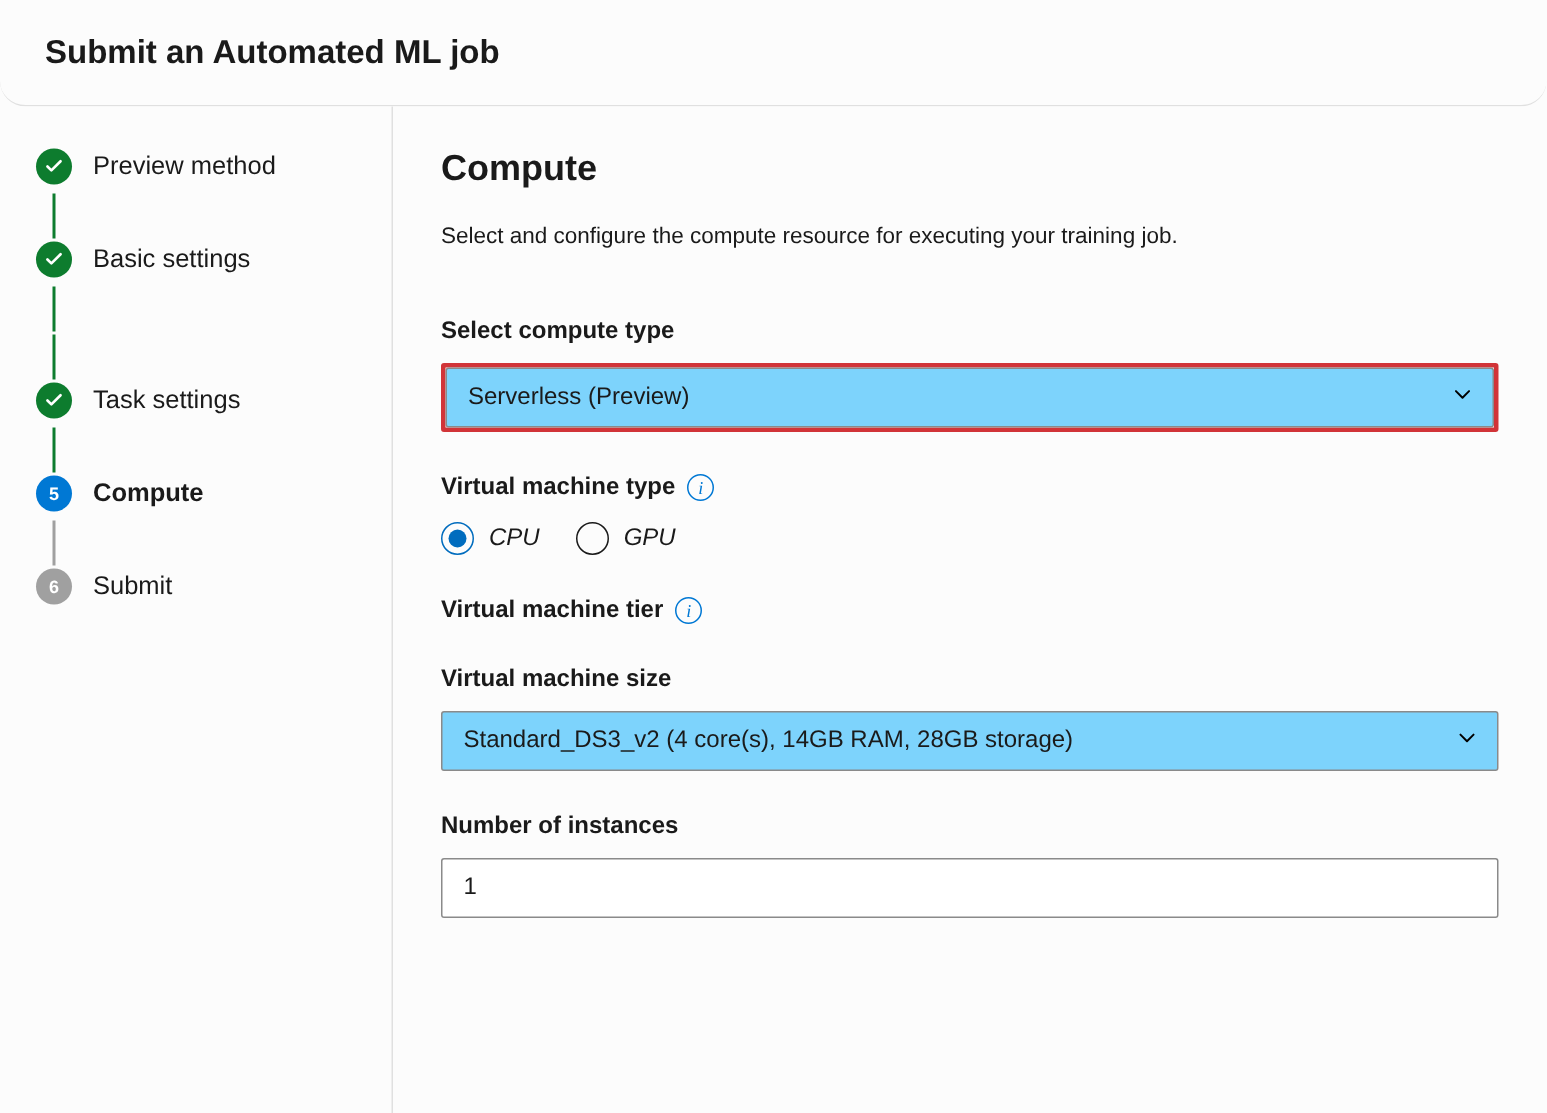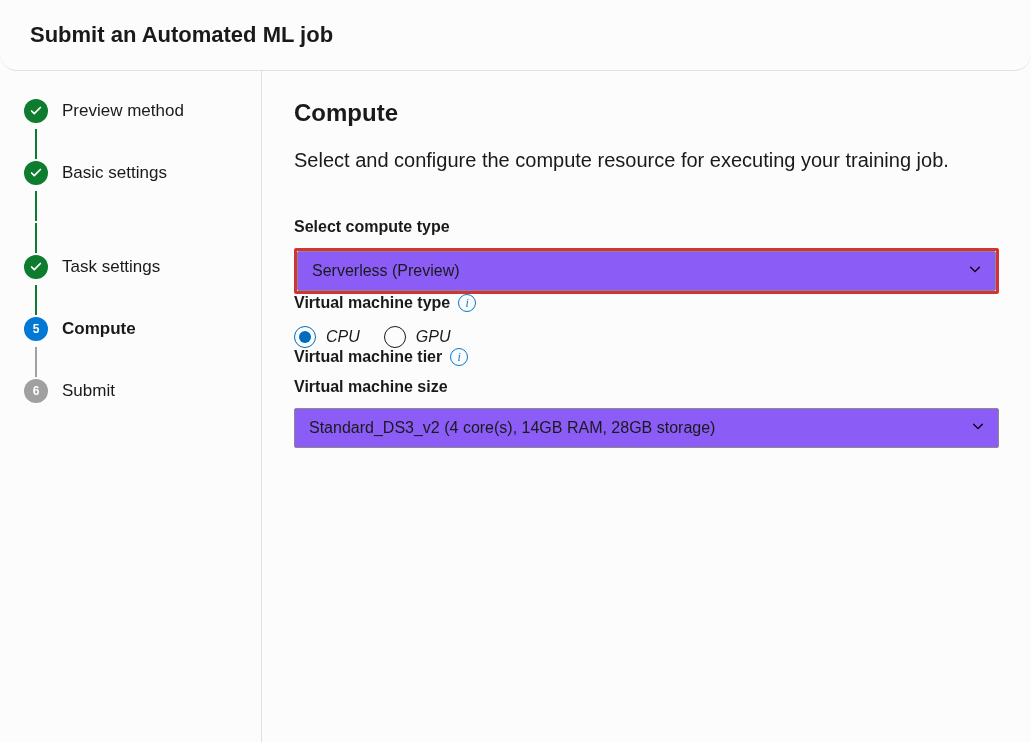--- a/index.html
+++ b/index.html
@@ -90,25 +90,26 @@
       padding: 28px 32px;
       overflow-y: auto;
     }
     .section-title {
       font-size: 24px;
       font-weight: 600;
       color: #1a1a1a;
       margin-bottom: 22px;
     }
     .section-desc {
-      font-size: 20px;
+      font-size: 15px;
       color: #1a1a1a;
       margin-bottom: 46px;
     }
     .field-group {
+      margin-bottom: 28px;
     }
     .field-label {
       display: flex;
       align-items: center;
       gap: 8px;
       font-size: 16px;
       font-weight: 600;
       color: #1a1a1a;
       margin-bottom: 12px;
     }
@@ -133,21 +134,21 @@
     .select-wrapper.highlighted {
       border: 3px solid #d13438;
       border-radius: 2px;
     }
     .select-box {
       width: 100%;
       padding: 10px 40px 10px 14px;
       font-size: 16px;
       border: 1px solid #8a8a8a;
       border-radius: 2px;
-      background: #8b5cf6;
+      background: #7dd3fc;
       cursor: pointer;
       appearance: none;
       color: #1a1a1a;
       font-family: inherit;
     }
     .select-chevron {
       position: absolute;
       right: 14px;
       top: 50%;
       transform: translateY(-50%);
@@ -309,15 +310,19 @@
       <div class="select-wrapper">
         <div class="select-box">Standard_DS3_v2 (4 core(s), 14GB RAM, 28GB storage)</div>
         <div class="select-chevron">
           <svg viewBox="0 0 16 16" fill="none">
               <path d="M3 6l5 5 5-5" stroke="currentColor" stroke-width="1.5" stroke-linecap="round" stroke-linejoin="round"></path>
             </svg>
         </div>
       </div>
     </div>
 
+    <div class="field-group">
+      <div class="field-label">Number of instances</div>
+      <input type="text" class="text-input" value="1" style="">
+    </div>
 
   </div>
 </div>
 
 </body></html>

